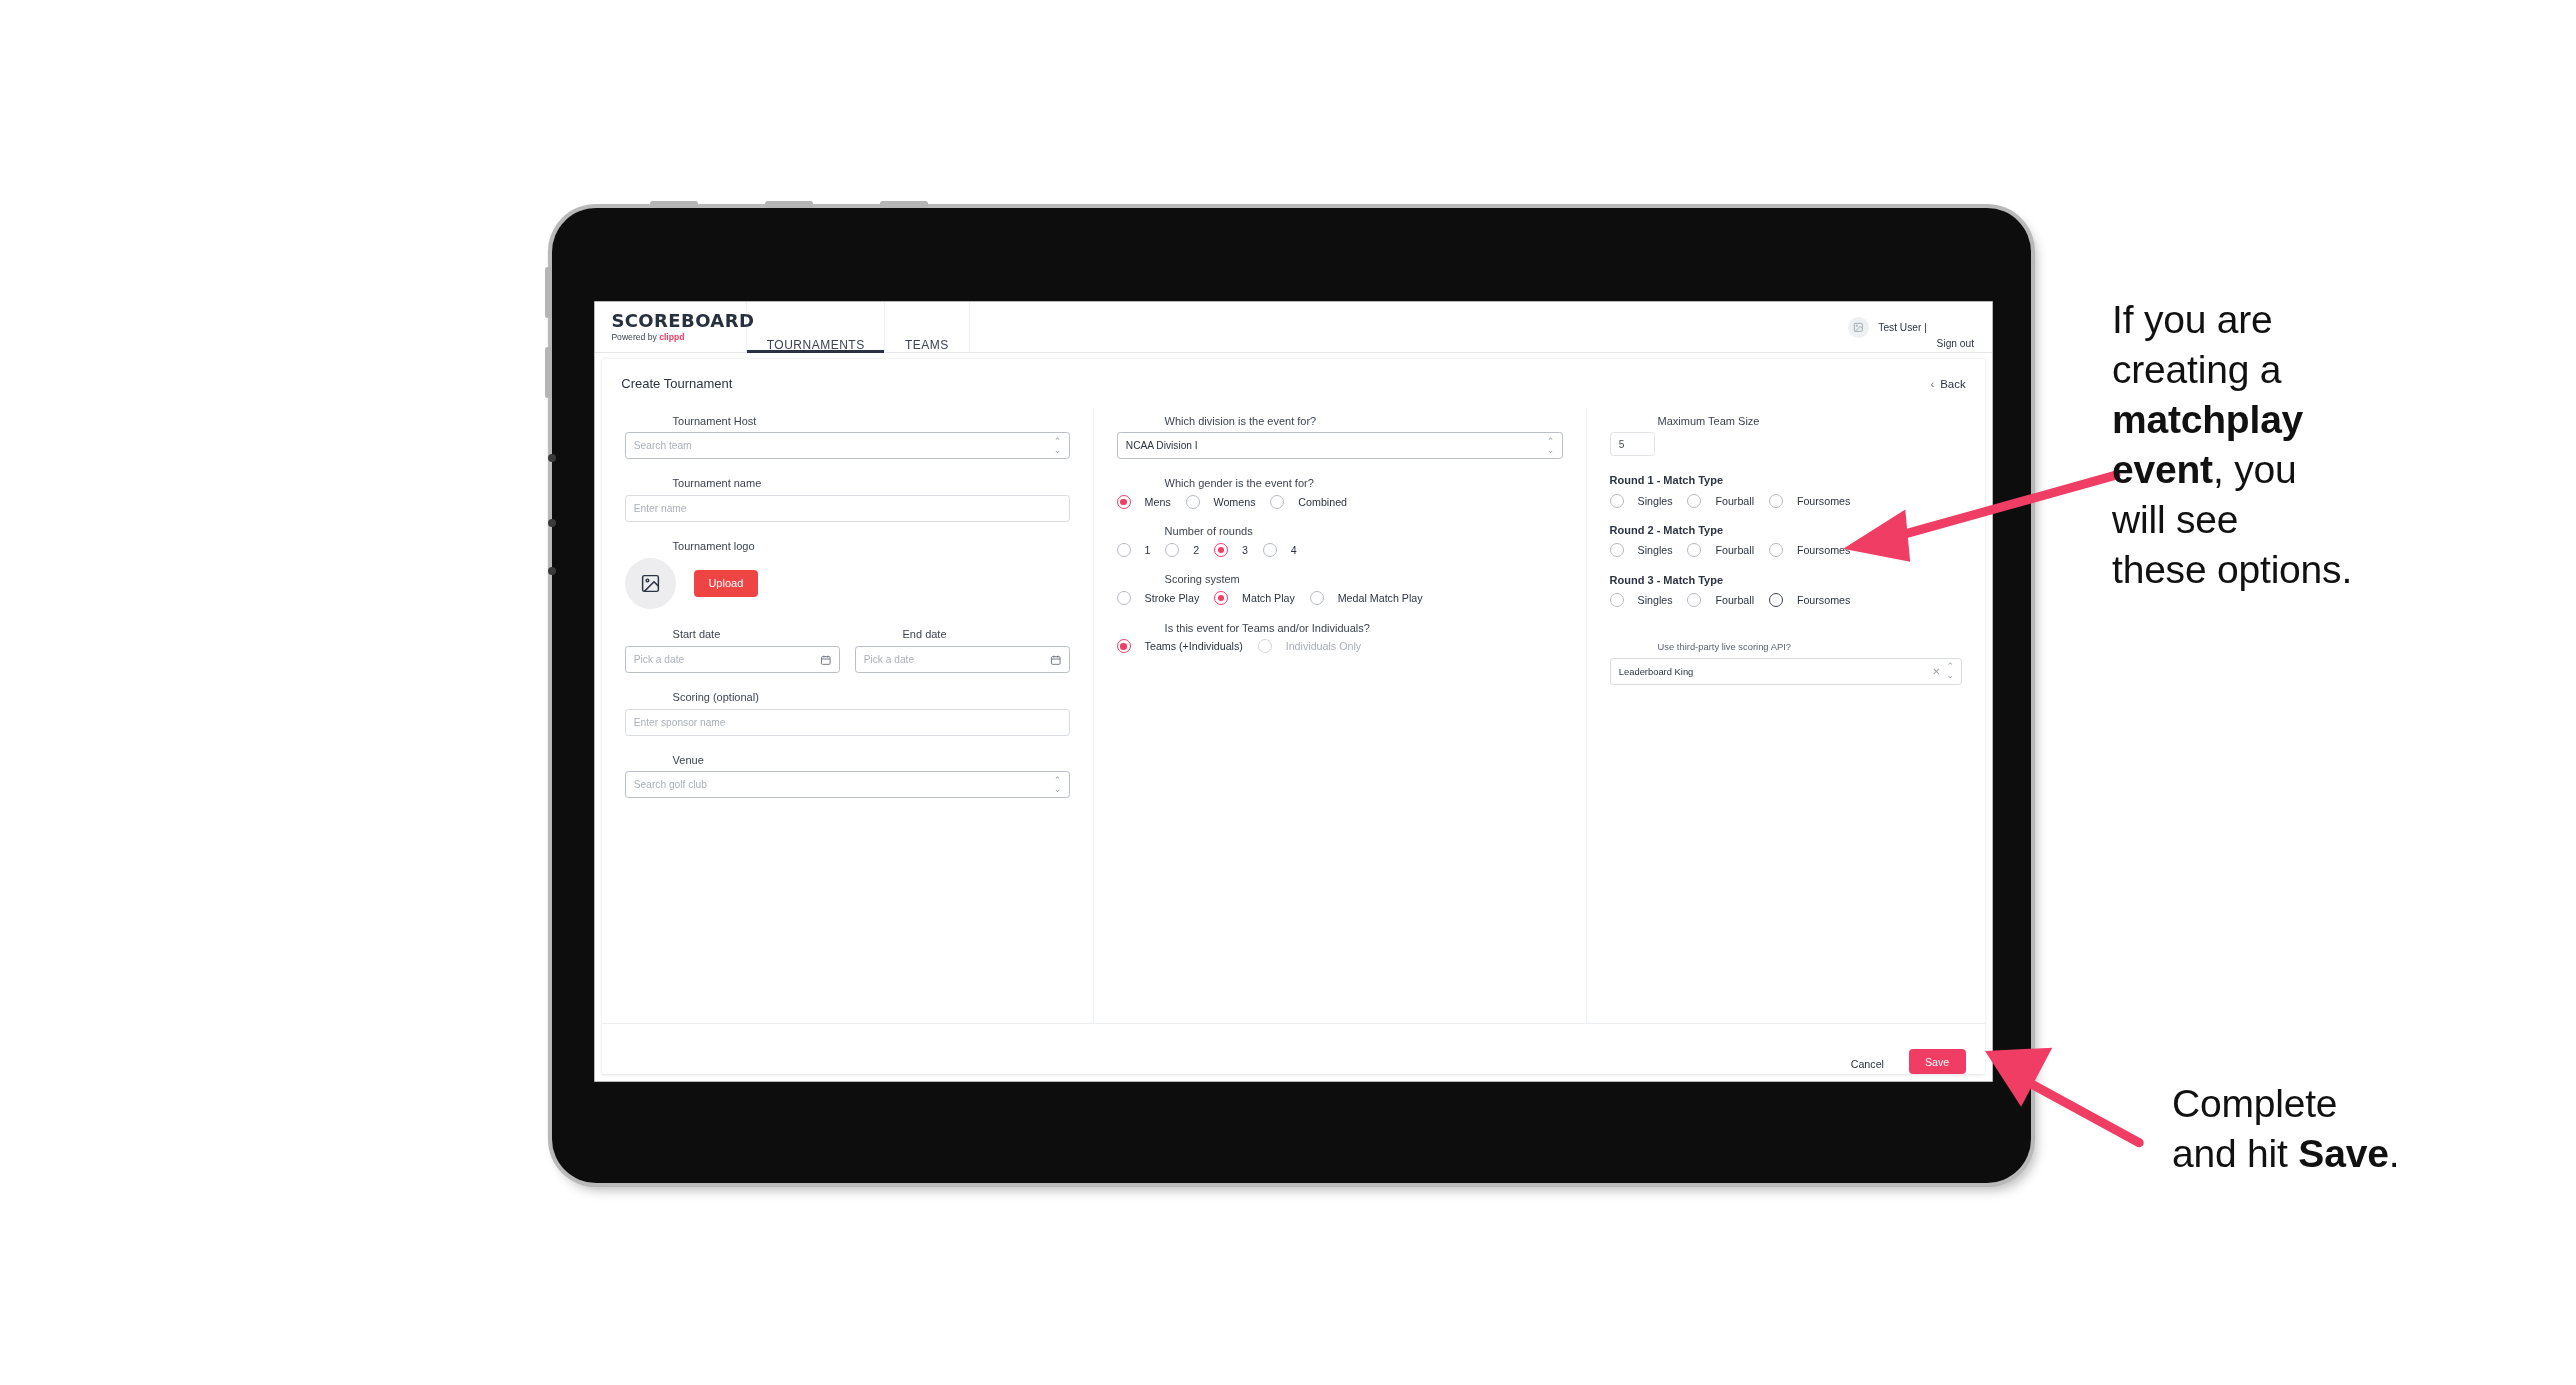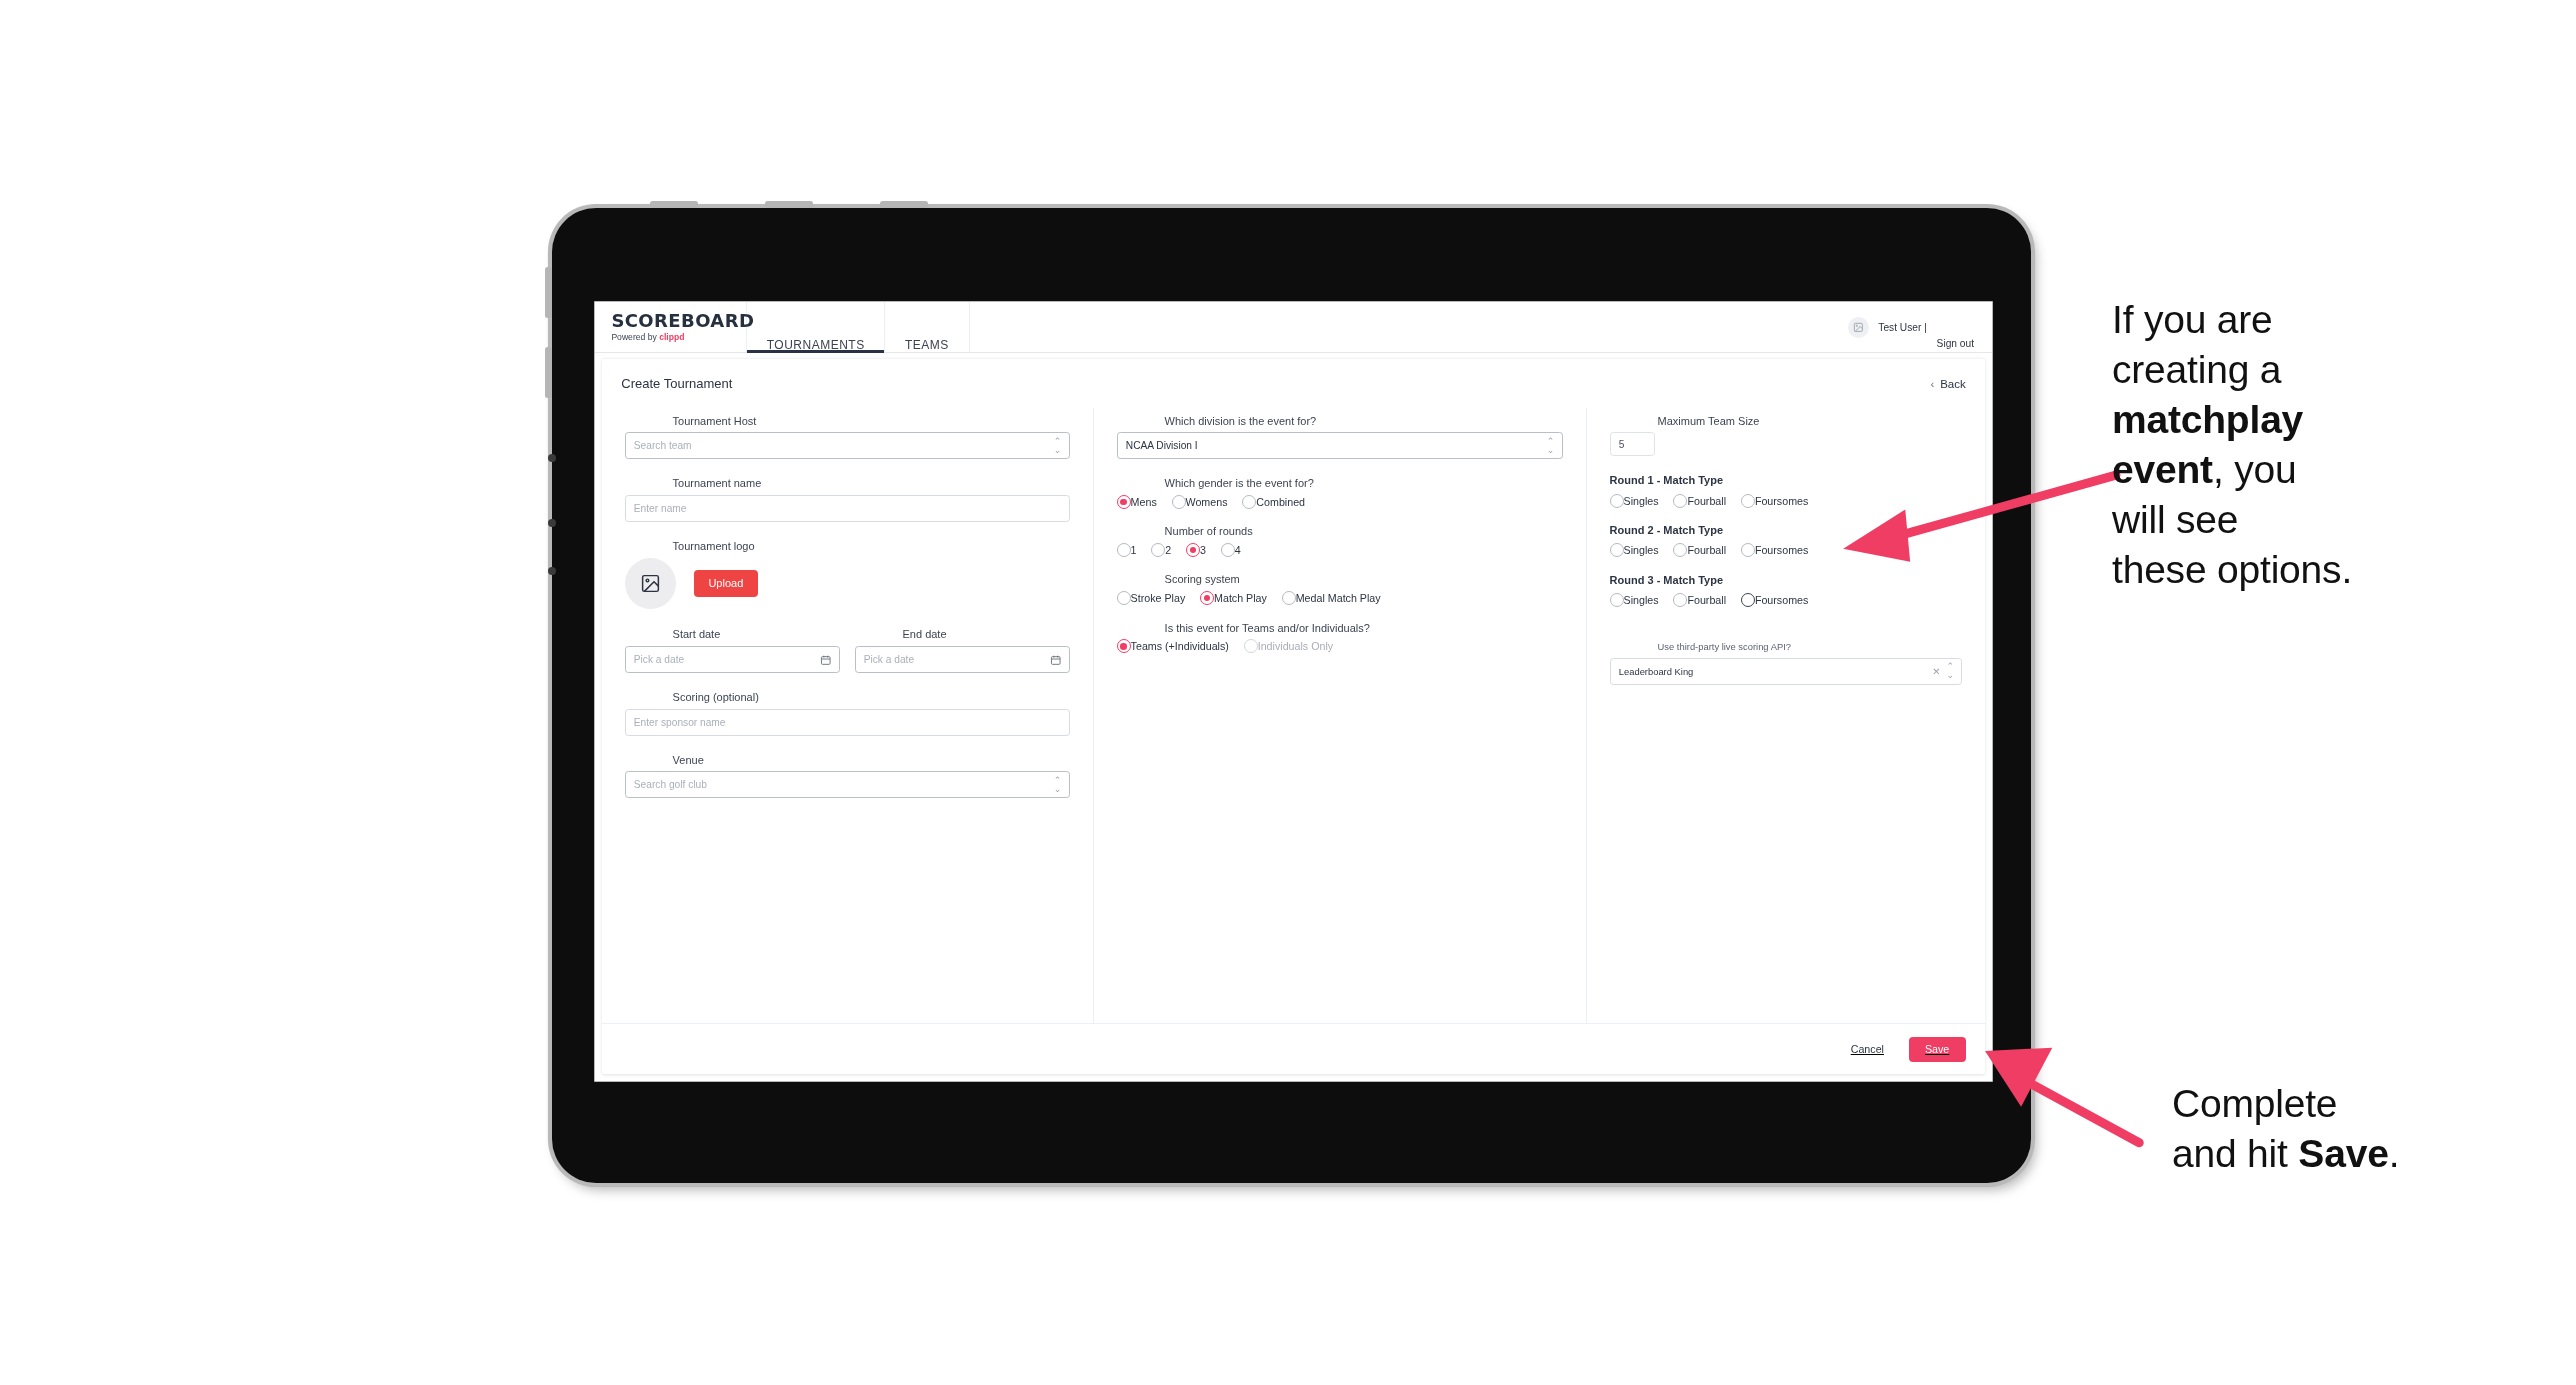--- a/index.html
+++ b/index.html
@@ -75,37 +75,37 @@
   .logorow { display:flex; align-items:center; gap:18px; margin-bottom:19.7px; }
   .logo-circle { width:51px; height:51px; border-radius:50%; background:#ededf0; display:flex; align-items:center; justify-content:center; }
   .logo-circle svg { width:21px; height:21px; }
   .upload-btn { background:#ef4444; color:#fff; font-size:11px; padding:7.4px 14.8px; border-radius:4.1px; cursor:pointer; }
 
   .daterow { display:flex; gap:14.8px; }
   .daterow > div { flex:1; }
 
   
   .radio-row { display:flex; align-items:center; gap:14.8px; margin-bottom:16.4px; flex-wrap:wrap; }
-  .radio { display:flex; align-items:center; gap:0; cursor:pointer; }
+  .radio { display:flex; align-items:center; gap:14px; cursor:pointer; }
   .dot { width:14px; height:14px; border-radius:50%; border:1.3px solid #b5bac2; background:#fff; display:flex; align-items:center; justify-content:center; flex:none; }
   .radio.on .dot { border-color:#ef3d63; }
   .radio.on .dot::after { content:""; width:6.6px; height:6.6px; border-radius:50%; background:#ef3d63; }
   .radio.strong .dot { border-color:#3b4252; border-width:1.6px; }
   .rlbl { font-size:10.7px; color:#2c3443; }
   .radio.muted .rlbl { color:#a9aeb7; }
   .radio.muted .dot { border-color:#d2d6dc; }
 
   .sect-lbl { font-size:11px; color:#3c4452; margin-bottom:7.4px; }
   .sect-lbl.b { font-weight:bold; color:#2c3443; }
 
   .tiny-field { width:45px; height:24px; border:0.8px solid #dfe3e8; border-radius:3.3px; display:flex; align-items:center;
                 padding:0 8.2px; font-size:10.2px; color:#49505c; margin-bottom:18px; }
 
   
-  #cardfoot { height:51px; border-top:0.8px solid #eceff3; display:flex; align-items:center; justify-content:flex-end; gap:16.4px; padding-right:19.7px;text-decoration:underline; }
+  #cardfoot { height:51px; border-top:0.8px solid #eceff3; display:flex; align-items:flex-end; justify-content:flex-end; gap:16.4px; padding-right:19.7px; }
   .cancel-btn { font-size:10.7px; color:#2c3443; cursor:pointer; padding:4.9px 8.2px; }
   .save-btn { background:#ef3d63; color:#fff; font-size:10.7px; padding:6.6px 16.4px; border-radius:4.1px; cursor:pointer; }
 
   
   .anno { position:absolute; color:#111; font-size:39px; line-height:1.28; letter-spacing:-0.2px; }
   #anno1 { left:2112px; top:295px; width:344px; }
   #anno2 { left:2172px; top:1079px; width:385px; }
   .anno b { font-weight:bold; }
   svg.arrow { position:absolute; overflow:visible; }
 </style>

